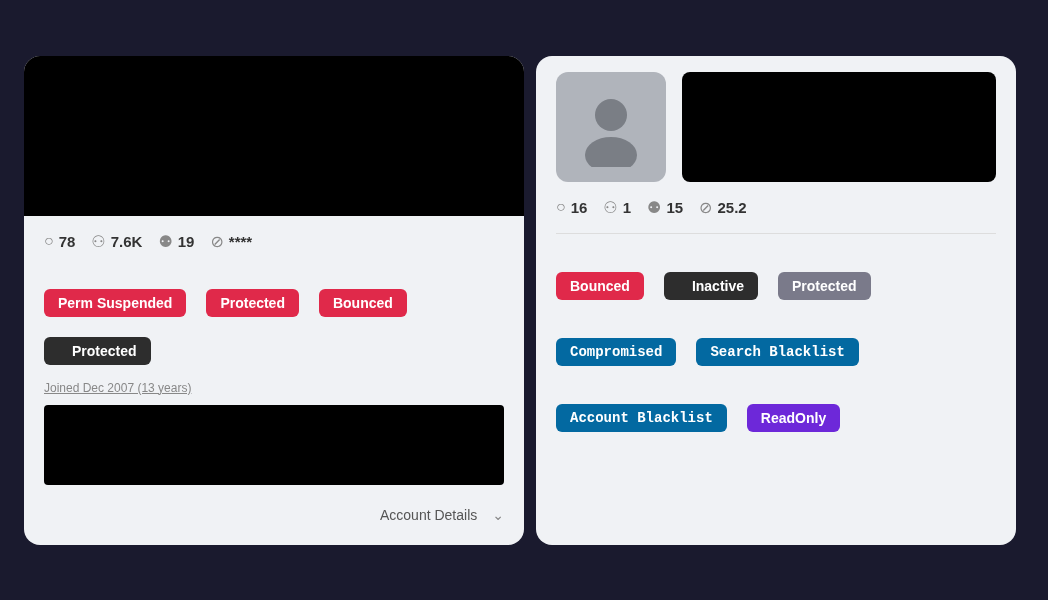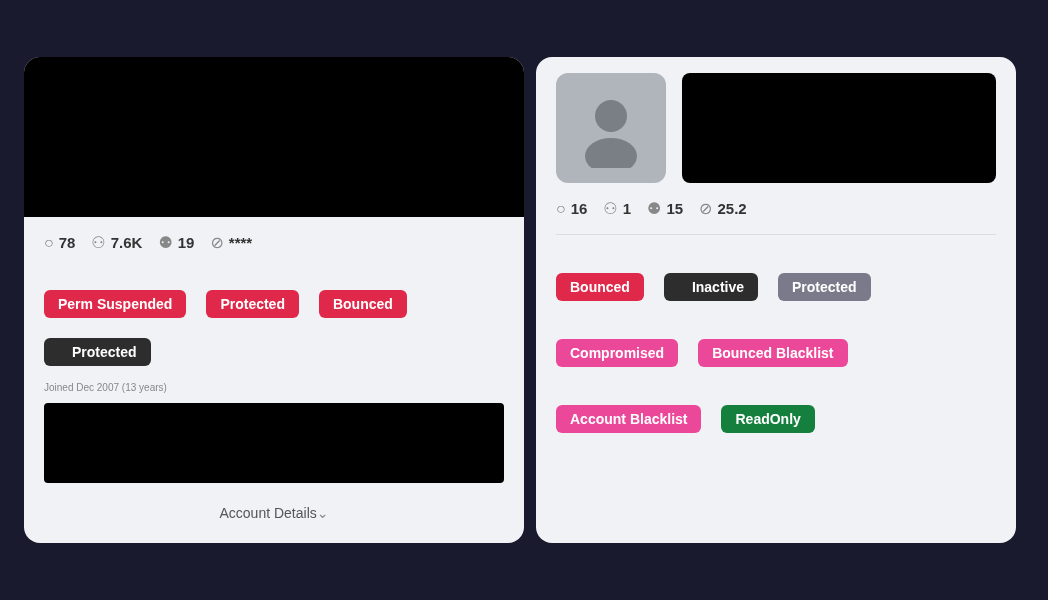--- a/index.html
+++ b/index.html
@@ -70,42 +70,44 @@
       padding: 6px 14px;
       border-radius: 6px;
       font-size: 14px;
       font-weight: 600;
       color: #fff;
       cursor: default;
     }
     .tag-red { background: #e0294a; }
     .tag-dark { background: #2d2d2d; padding-left: 28px; }
     .tag-gray { background: #7a7a8a; }
-    .tag-orange { background: #ec4899; }
-    .tag-pink { background: #15803d; }
+    .tag-orange { background: #0369a1; font-family: Liberation Mono, monospace; }
+    .tag-pink { background: #6d28d9; }
     .joined-text {
       color: #888;
-      font-size: 10px;
+      font-size: 12px;
       margin-bottom: 10px;
+      text-decoration: underline;
     }
     .black-box-small {
       background: #000;
       width: 100%;
       height: 80px;
       border-radius: 4px;
       margin-bottom: 16px;
     }
     .account-details-row {
       display: flex;
       align-items: center;
-      justify-content: center;
+      justify-content: flex-end;
       color: #555;
       font-size: 14px;
       padding: 6px 0;
       cursor: pointer;
+      gap: 15px;
     }
     .chevron-icon {
       font-size: 14px;
       color: #888;
     }
     
     .right-header {
       display: flex;
       gap: 16px;
       padding: 16px 20px 0 20px;
@@ -218,21 +220,21 @@
       <div class="separator"></div>
 
       <div class="tags-row">
         <span class="tag tag-red">Bounced</span>
         <span class="tag tag-dark">Inactive</span>
         <span class="tag tag-gray">Protected</span>
       </div>
 
       <div class="tags-row">
         <span class="tag tag-orange">Compromised</span>
-        <span class="tag tag-orange">Bounced Blacklist</span>
+        <span class="tag tag-orange">Search Blacklist</span>
       </div>
 
       <div class="tags-row">
         <span class="tag tag-orange">Account Blacklist</span>
         <span class="tag tag-pink">ReadOnly</span>
       </div>
     </div>
   </div>
 </div>
 

